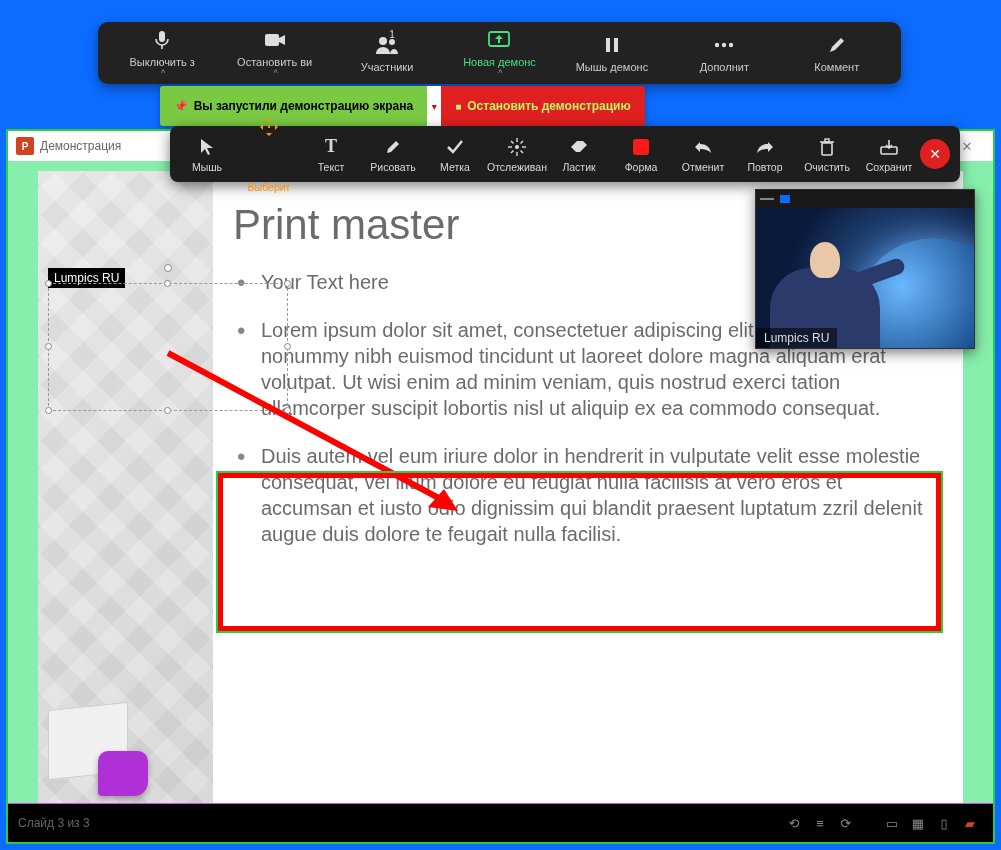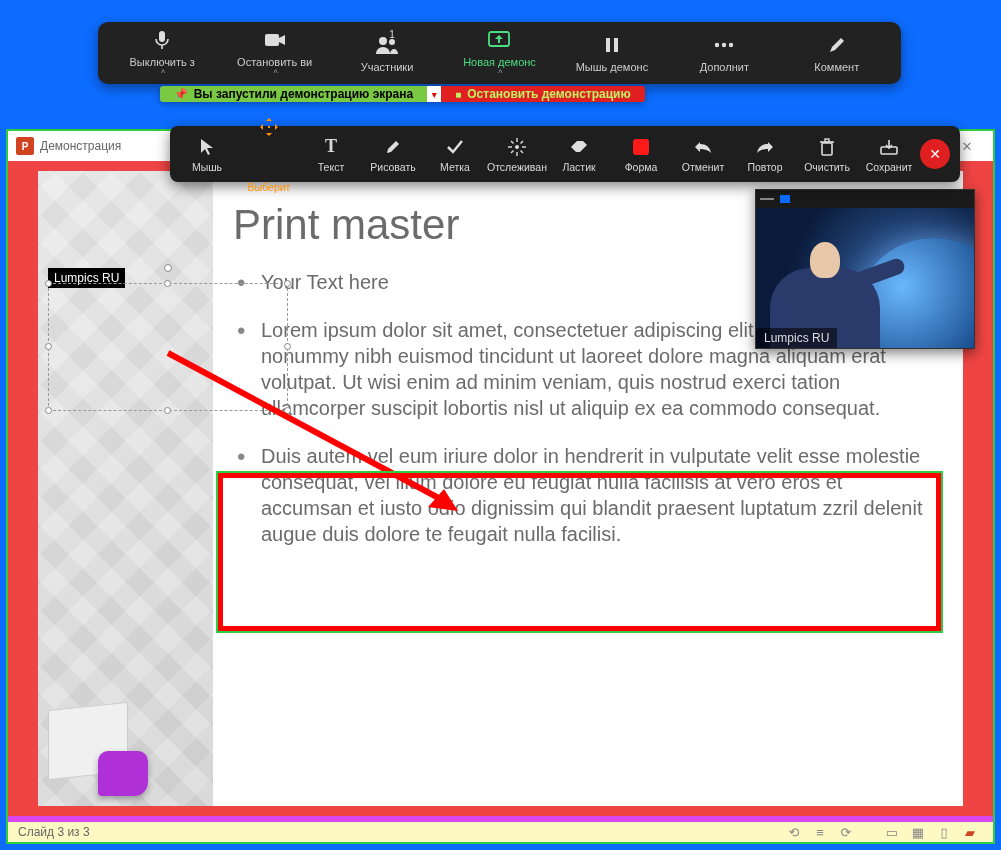--- a/index.html
+++ b/index.html
@@ -7,35 +7,35 @@
 
   
   .zoom-bar { position: absolute; top: 22px; left: 98px; right: 100px; height: 62px; background: #222222; border-radius: 10px; display: flex; align-items: center; padding: 0 8px; box-shadow: 0 4px 12px rgba(0,0,0,0.4); }
   .zoom-bar .item { display: flex; flex-direction: column; align-items: center; justify-content: center; color: #ccc; font-size: 11px; flex: 1; position: relative; padding: 4px 2px; cursor: pointer; }
   .zoom-bar .item.green { color: #4ade80; }
   .zoom-bar .icon { height: 24px; display: flex; align-items: center; justify-content: center; margin-bottom: 4px; }
   .zoom-bar .chev { font-size: 9px; margin-left: 2px; color: #999; }
   .zoom-bar .badge { position: absolute; top: 0; left: 52%; font-size: 10px; color: #ddd; }
 
   
-  .status-strip { position: absolute; top: 86px; left: 160px; height: 16px; display: flex; font-size: 12px; box-shadow: 0 2px 6px rgba(0,0,0,0.3); border-radius: 3px; overflow: hidden; }
+  .status-strip { position: absolute; top: 86px; left: 160px; height: 40px; display: flex; font-size: 12px; box-shadow: 0 2px 6px rgba(0,0,0,0.3); border-radius: 3px; overflow: hidden; }
   .status-strip .green { background: #7ac943; color: #000; padding: 0 14px; display: flex; align-items: center; font-weight: bold; }
   .status-strip .green::before { content: "📌"; margin-right: 6px; font-size: 11px; }
   .status-strip .gap { background: #fff; width: 14px; display:flex; align-items:center; justify-content:center; color:#d00; font-size:10px;}
   .status-strip .red { background: #e02020; color: #bef264; padding: 0 14px; display: flex; align-items: center; font-weight: bold; }
   .status-strip .red::before { content: "■"; margin-right: 6px; font-size: 10px;}
 
   
   .ppt-window { position: absolute; top: 129px; left: 6px; right: 6px; bottom: 6px; background: #fff; border: 2px solid #2ecc40; }
   .ppt-titlebar { height: 30px; display: flex; align-items: center; padding: 0 8px; font-size: 12px; color: #666; }
   .ppt-titlebar .picon { width: 18px; height: 18px; background: #d04423; color:#fff; font-size:10px; font-weight:bold; display:flex; align-items:center; justify-content:center; border-radius:2px; margin-right:6px;}
   .ppt-titlebar .spacer { flex: 1; }
   .ppt-titlebar .winbtn { width: 36px; text-align: center; color: #888; font-size: 13px; }
 
-  .ppt-stage { position: absolute; top: 30px; left: 0; right: 0; bottom: 26px; background: #ef4444; display: flex; align-items: flex-end; justify-content: center; padding: 10px 30px; }
+  .ppt-stage { position: absolute; top: 30px; left: 0; right: 0; bottom: 26px; background: #86efac; display: flex; align-items: flex-end; justify-content: center; padding: 10px 30px; }
   .slide { width: 100%; height: 100%; background: #fff; position: relative; overflow: hidden; }
 
   .slide-sidebar { position: absolute; left: 0; top: 0; bottom: 0; width: 175px; background: linear-gradient(135deg,#e8e8e8,#d5d5d5); }
   .slide-sidebar::before { content:""; position:absolute; inset:0; background:
      repeating-linear-gradient(45deg, rgba(255,255,255,0.25) 0 20px, transparent 20px 40px),
      repeating-linear-gradient(-45deg, rgba(0,0,0,0.04) 0 20px, transparent 20px 40px); }
   .puzzle-deco { position:absolute; bottom:10px; left:10px; width:120px; height:120px; }
   .puzzle-deco .cube { position:absolute; bottom:20px; left:0; width:80px; height:70px; background:#f0f0f0; border:1px solid #ccc; transform: skewY(-6deg); }
   .puzzle-deco .piece { position:absolute; bottom:0; left:50px; width:50px; height:45px; background:#b030d8; border-radius:10px 10px 14px 4px; box-shadow: 0 3px 6px rgba(0,0,0,0.3); }
 
@@ -55,21 +55,21 @@
   .textbox-frame .h-t{top:-4px;left:50%;margin-left:-4px;} .textbox-frame .h-b{bottom:-4px;left:50%;margin-left:-4px;}
   .textbox-frame .h-l{left:-4px;top:50%;margin-top:-4px;} .textbox-frame .h-r{right:-4px;top:50%;margin-top:-4px;}
   .textbox-frame .rot{top:-20px;left:50%;margin-left:-4px; background:#fff; border:1px solid #888; width:8px; height:8px; border-radius:50%; position:absolute;}
 
   .important-text { position: absolute; top: 132px; left: 22px; font-size: 40px; font-weight: bold; color: #ff0000; letter-spacing: 1px; }
 
   .red-box { position: absolute; top: 302px; left: 180px; right: 22px; height: 158px; border: 5px solid #ff0000; outline: 2px solid #2ecc40; }
 
   .arrow { position: absolute; top: 172px; left: 120px; width: 320px; height: 180px; pointer-events: none; }
 
-  .ppt-status { position: absolute; bottom: 0; left: 0; right: 0; height: 26px; background: #fef9c3; border-top: 6px solid #d946ef; display: flex; align-items: center; padding: 0 10px; font-size: 12px; color: #666; }
+  .ppt-status { position: absolute; bottom: 0; left: 0; right: 0; height: 39px; background: #000000; border-top: 1px solid #d946ef; display: flex; align-items: center; padding: 0 10px; font-size: 12px; color: #666; }
   .ppt-status .spacer { flex:1; }
   .ppt-status .sbtn { width: 26px; text-align: center; color: #888; font-size: 13px; }
   .ppt-status .sbtn.active { color: #d04423; }
 
   
   .anno-bar { position: absolute; top: 126px; left: 170px; width: 790px; height: 56px; background: #1e1e1e; border-radius: 8px; display: flex; align-items: center; padding: 0 6px; box-shadow: 0 4px 14px rgba(0,0,0,0.5); z-index: 50; }
   .anno-bar .aitem { display:flex; flex-direction:column; align-items:center; justify-content:center; color:#d8d8d8; font-size:10.5px; width: 62px; cursor:pointer; padding: 2px 0; }
   .anno-bar .aitem.sel { color: #ff9000; gap: 40px; }
   .anno-bar .aitem .aicon { height: 22px; display:flex; align-items:center; justify-content:center; margin-bottom: 3px; font-size: 16px; }
   .anno-bar .close { width: 30px; height: 30px; background: #e02020; border-radius: 50%; color:#fff; display:flex; align-items:center; justify-content:center; font-size:14px; margin-left: auto; margin-right: 4px; cursor:pointer; }

